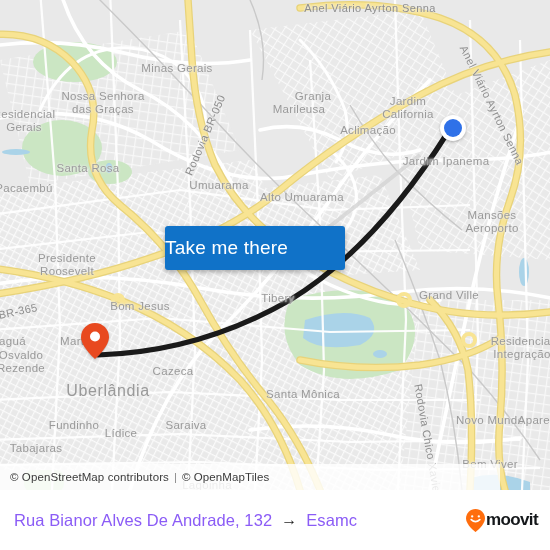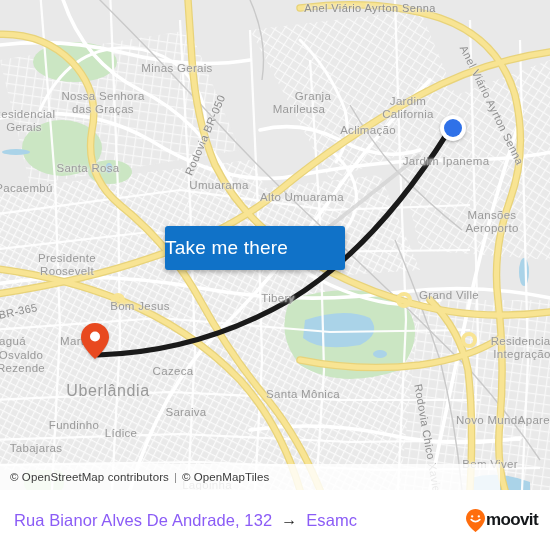--- a/index.html
+++ b/index.html
@@ -360,21 +360,21 @@
         <div class="place-label" style="left: 278px; top: 298px;">Tibery</div>
         <div class="place-label" style="left: 449px; top: 295px;">Grand Ville</div>
         <div class="place-label" style="left: 80px; top: 341px;">Martins</div>
         <div class="place-label" style="left: 21px; top: 355px;">Osvaldo</div>
         <div class="place-label" style="left: 21px; top: 368px;">Rezende</div>
         <div class="place-label" style="left: 522px; top: 341px;">Residencial</div>
         <div class="place-label" style="left: 522px; top: 354px;">Integração</div>
         <div class="place-label" style="left: 173px; top: 371px;">Cazeca</div>
         <div class="place-label big" style="left: 108px; top: 390px;">Uberlândia</div>
         <div class="place-label" style="left: 303px; top: 394px;">Santa Mônica</div>
-        <div class="place-label" style="left: 186px; top: 412px;">Saraiva</div>
+        <div class="place-label" style="left: 186px; top: 425px;">Saraiva</div>
         <div class="place-label" style="left: 74px; top: 425px;">Fundinho</div>
         <div class="place-label" style="left: 121px; top: 433px;">Lídice</div>
         <div class="place-label" style="left: 490px; top: 420px;">Novo Mundo</div>
         <div class="place-label" style="left: 36px; top: 448px;">Tabajaras</div>
         <div class="place-label" style="left: 490px; top: 464px;">Bem Viver</div>
         <div class="place-label" style="left: 207px; top: 485px;">Lagoinha</div>
         <div class="place-label" style="left: 4px; top: 341px;">Jaraguá</div>
         <div class="place-label" style="left: 545px; top: 420px;">Aparecida</div>
       </div>
     <div id="road-labels">

